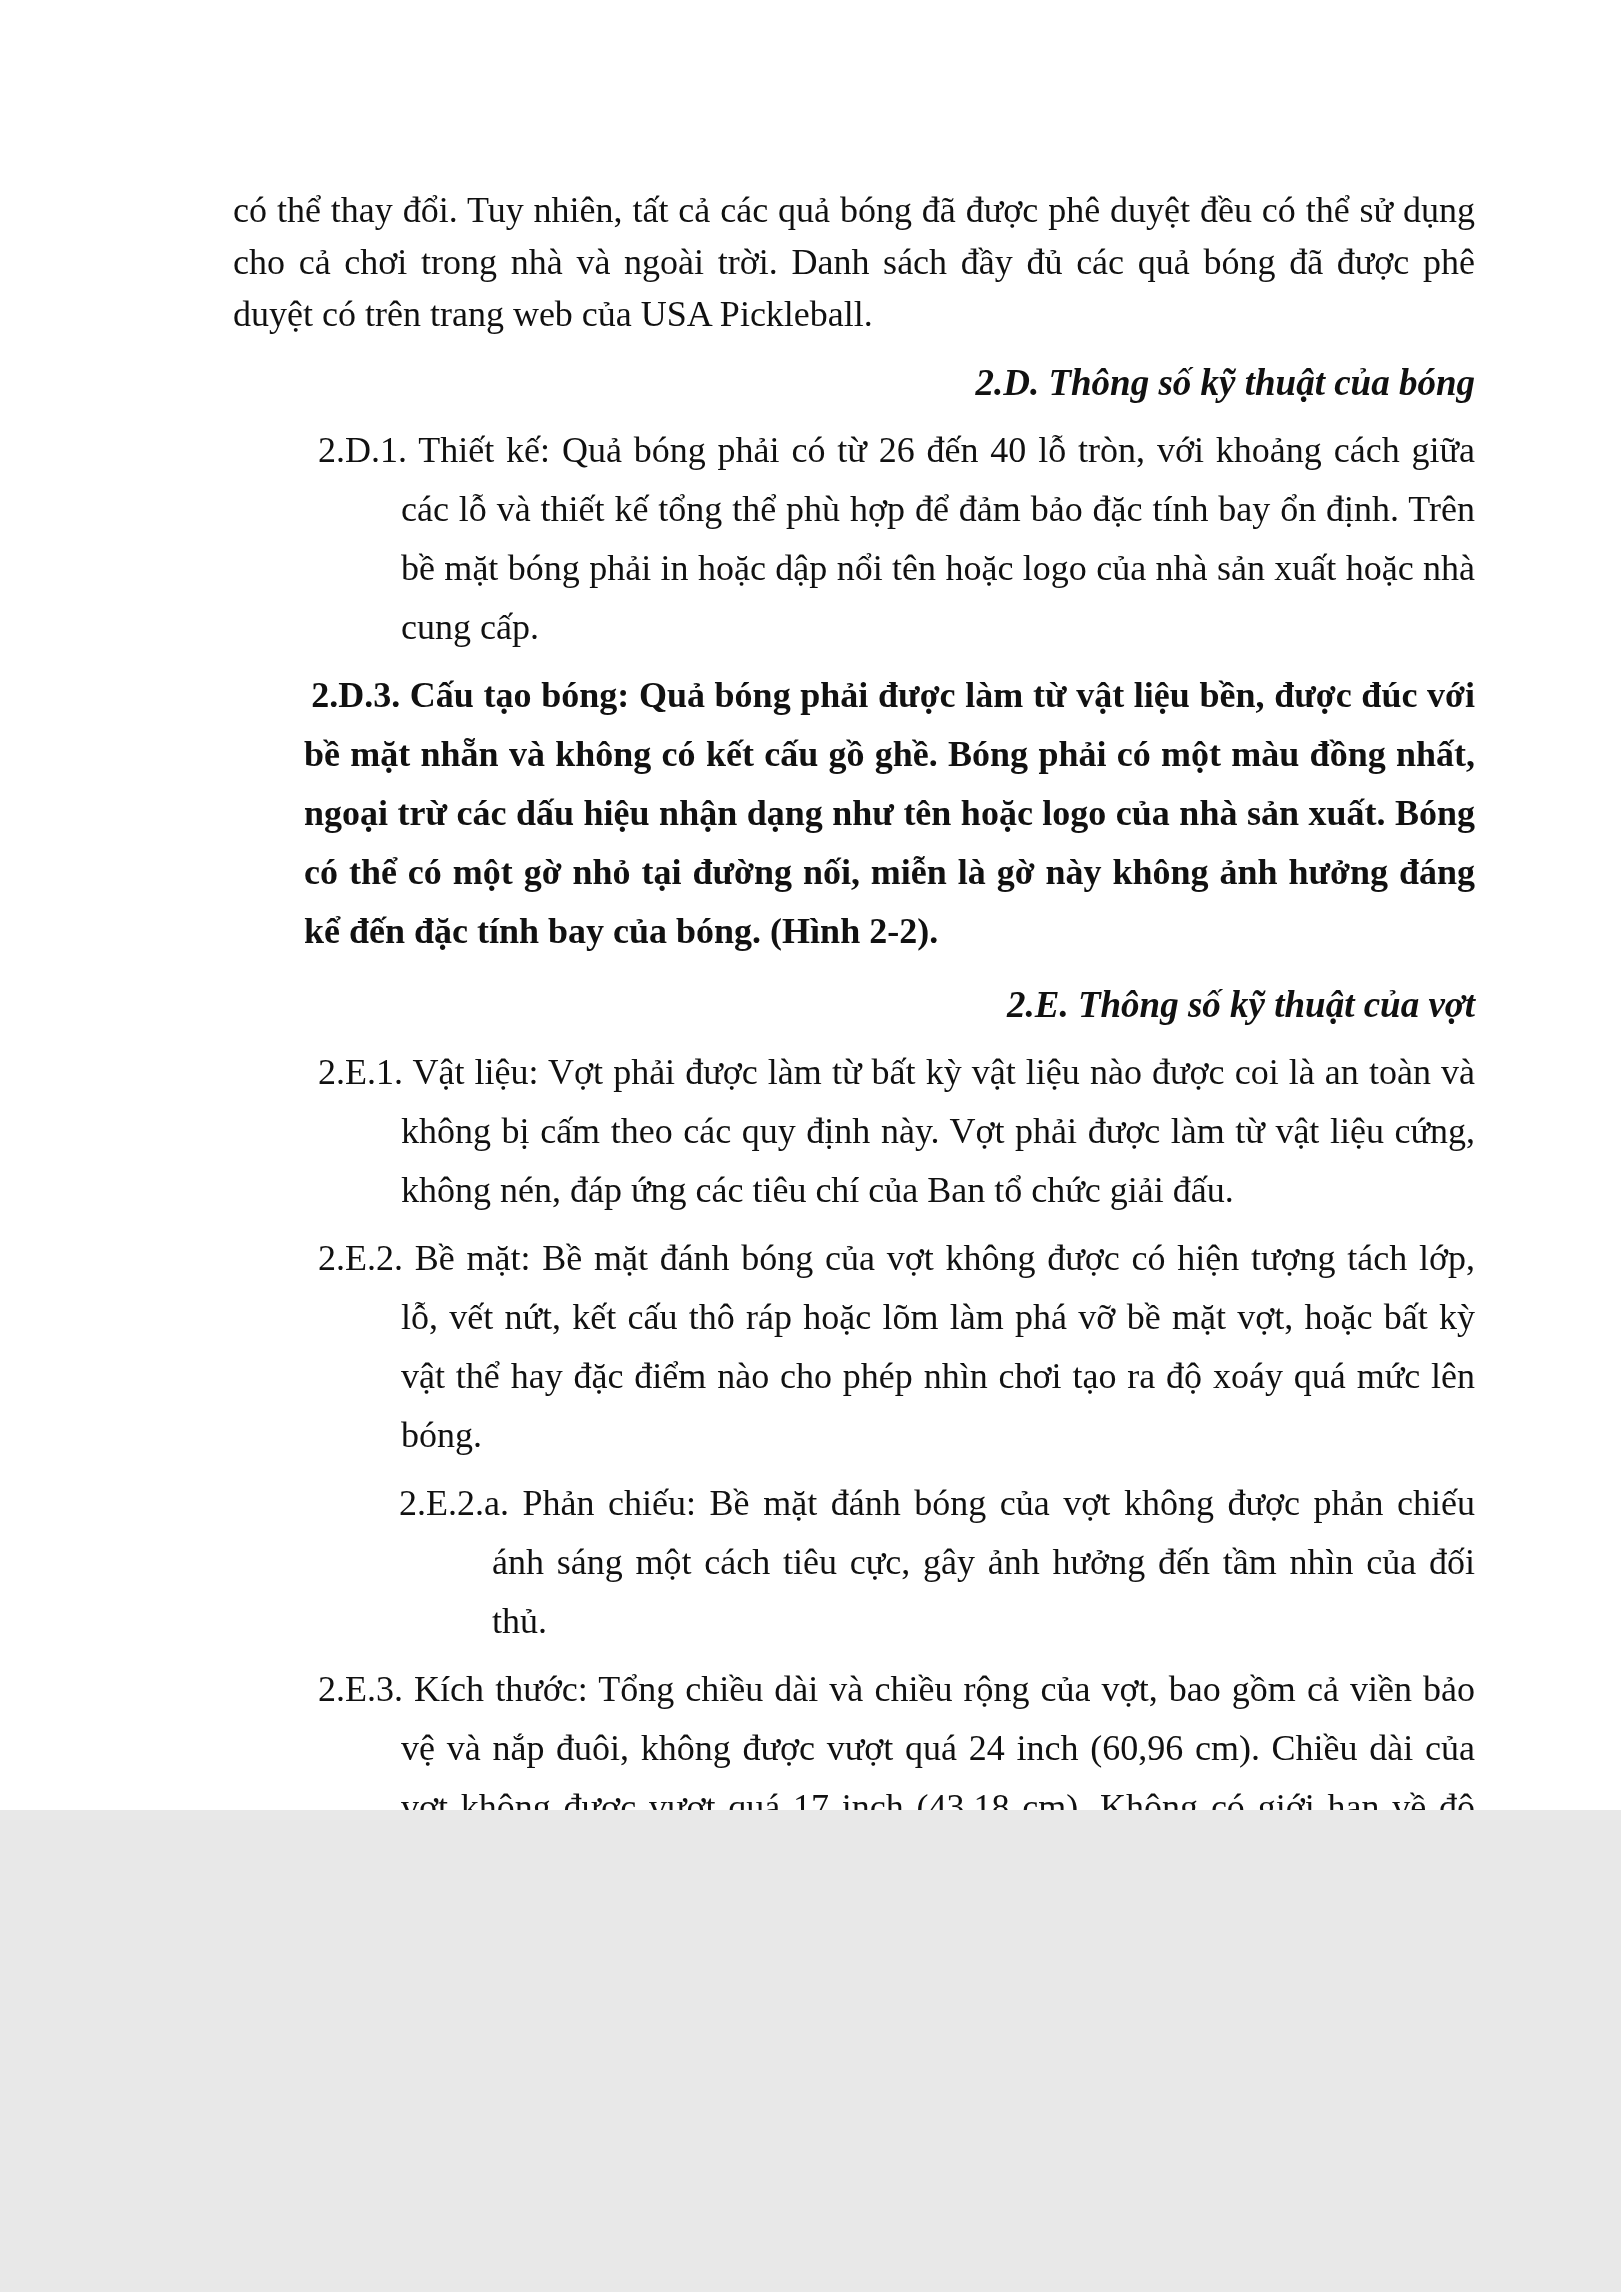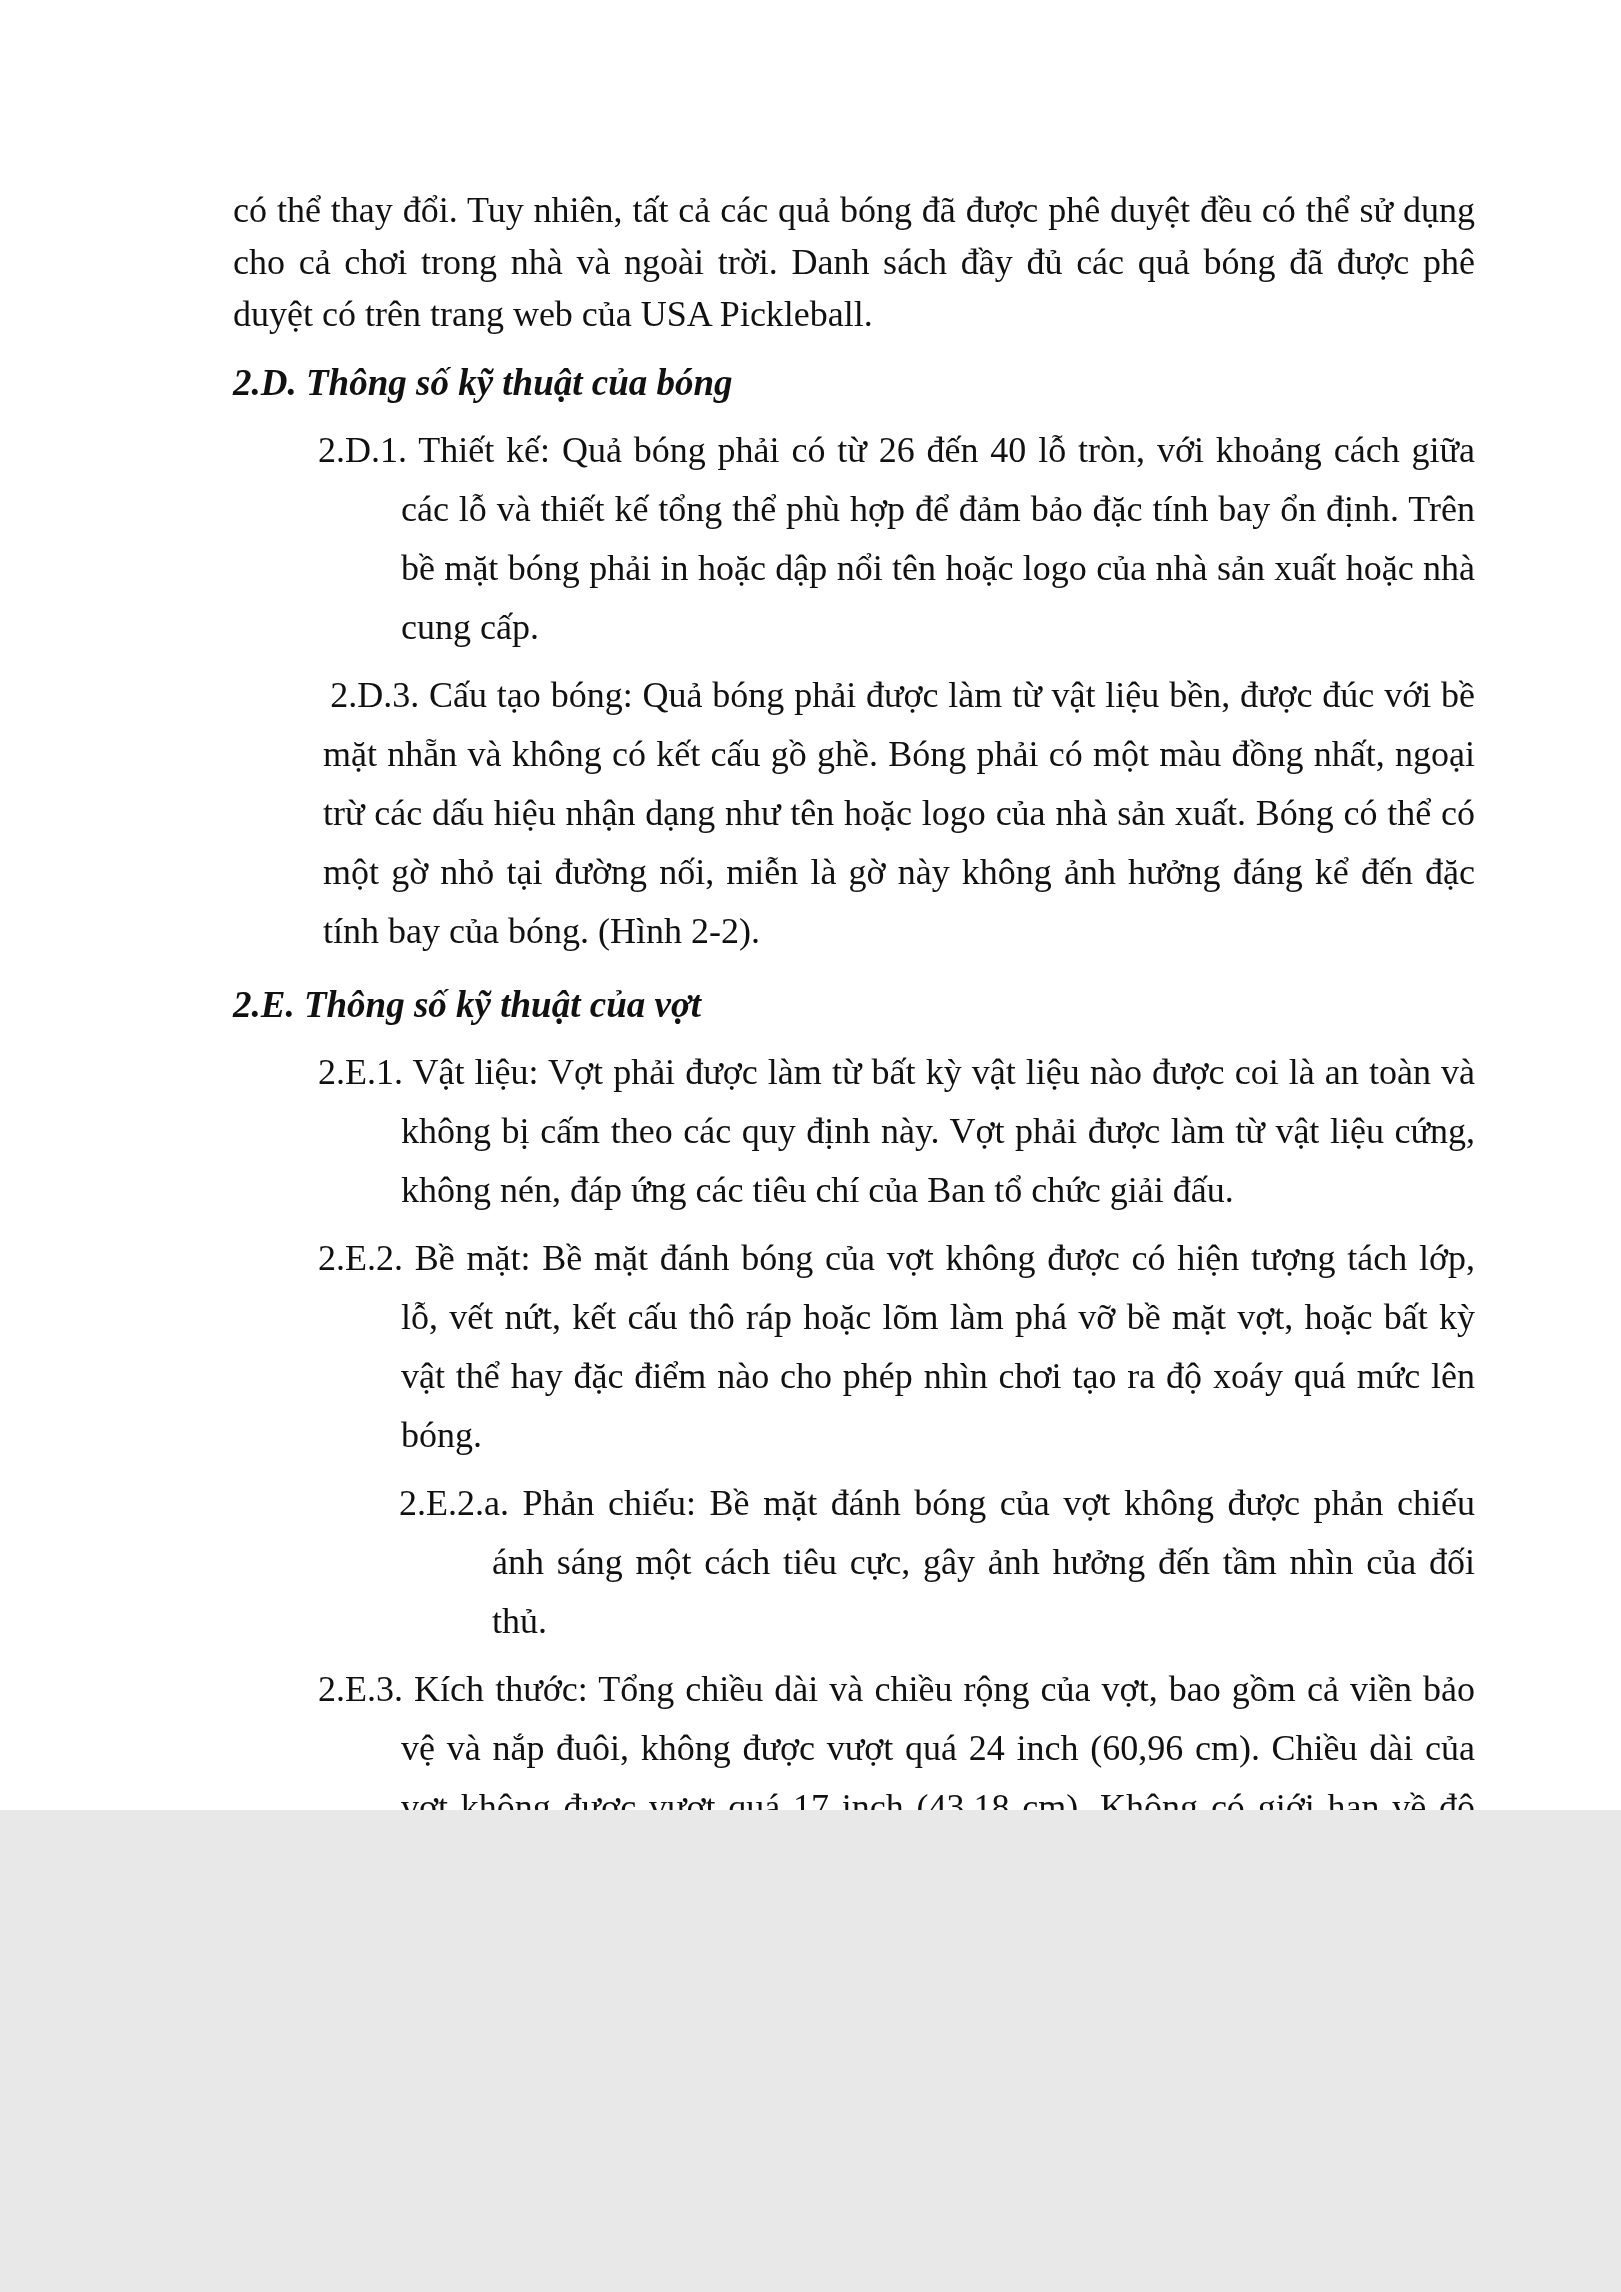--- a/index.html
+++ b/index.html
@@ -28,32 +28,33 @@
     font-size: 36px;
     line-height: 52px;
     text-align: justify;
   }
   .heading {
     margin: 13.4px 0 0 0;
     font-size: 37px;
     line-height: 59px;
     font-weight: bold;
     font-style: italic;
-    text-align: left;
+    text-align: right;
   }
   .item {
     margin: 9px 0 0 168px;     
     font-size: 36px;
     line-height: 59px;
     text-align: justify;
     text-indent: -83px;          
   }
   .item.block-indent {
-    margin-left: 90px;          
+    margin-left: 71px;          
     text-indent: 7.2px;            
+    font-weight: bold;
   }
   .item.sub-item {
     margin-left: 259px;          
     text-indent: -93px;         
   }
   .page-number {
     position: absolute;
     left: 833px;
     top: 2099px;
     font-size: 36px;

